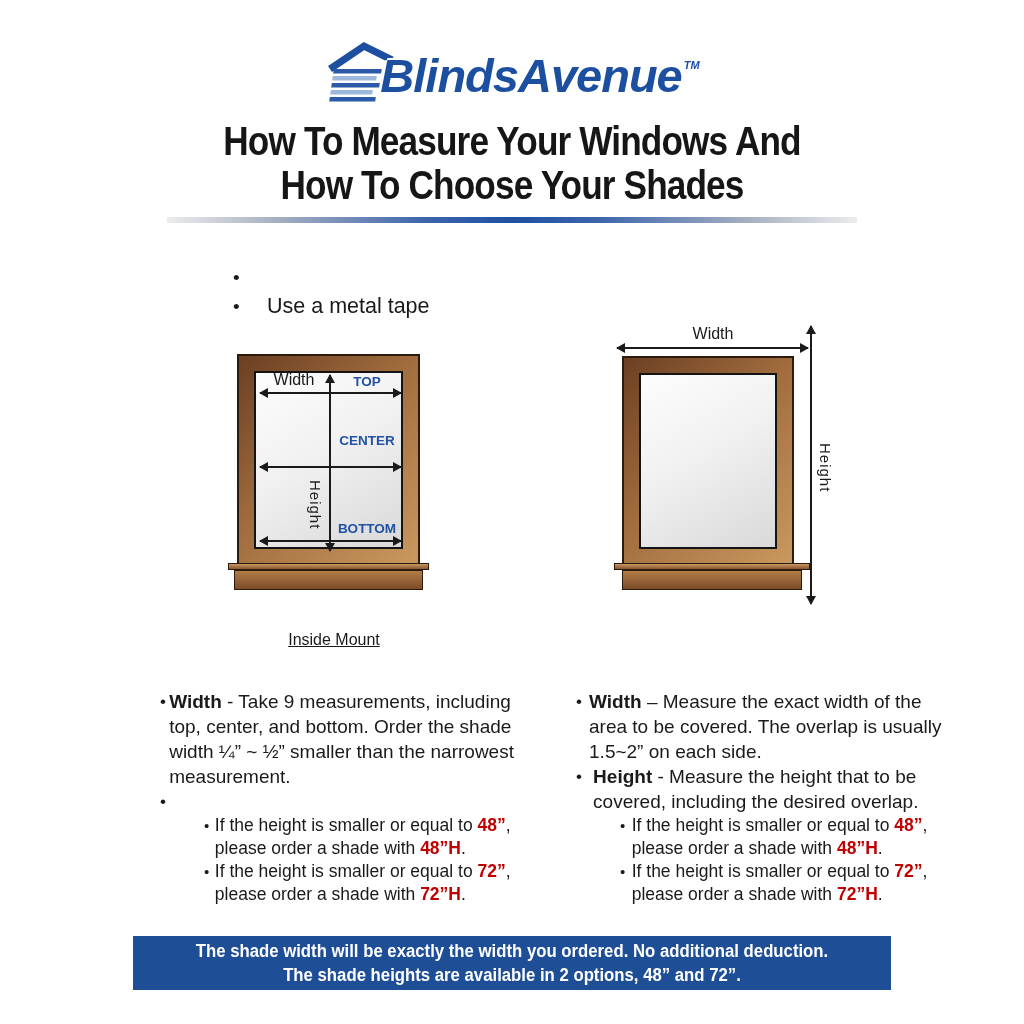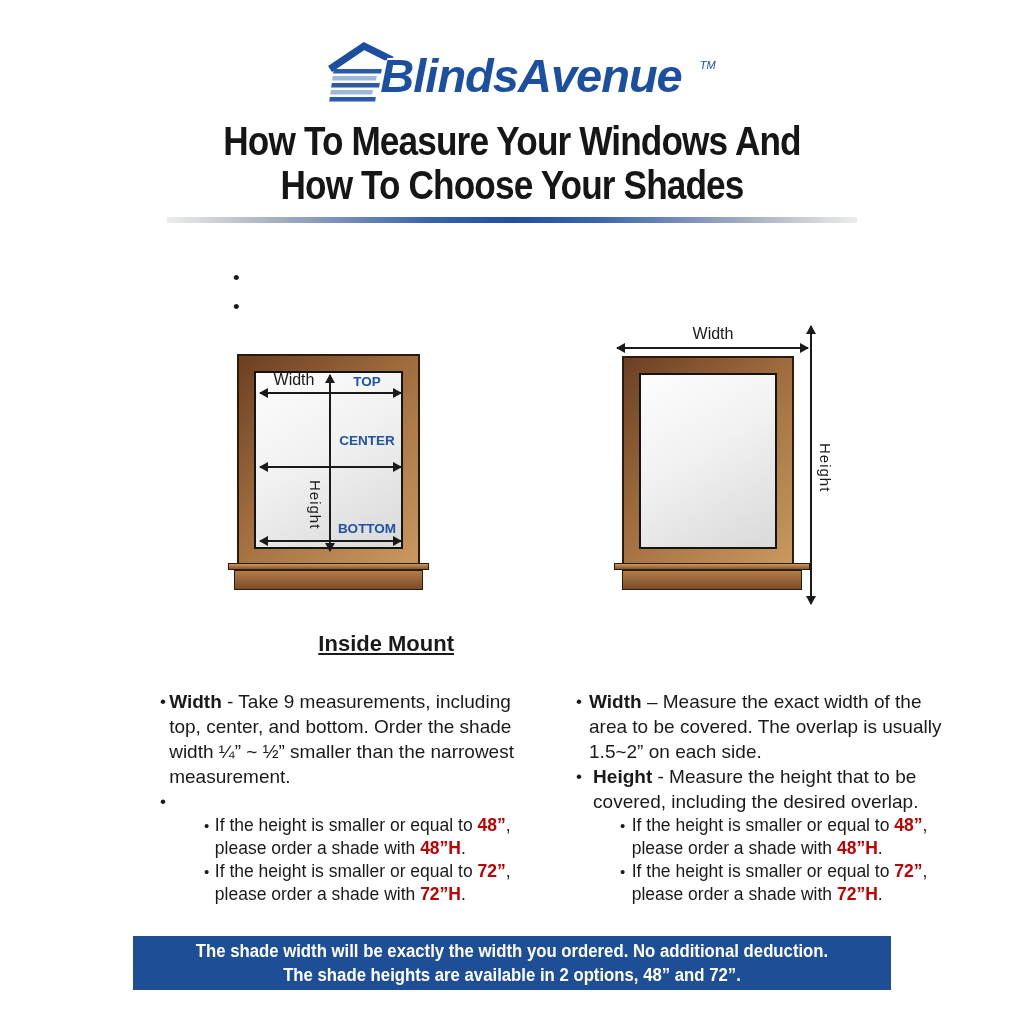--- a/index.html
+++ b/index.html
@@ -5,22 +5,22 @@
   * { margin:0; padding:0; box-sizing:border-box; }
   html,body { width:1024px; height:1024px; background:#fff; overflow:hidden;
     font-family:"Liberation Sans", sans-serif; color:var(--ink,#1a1a1a); }
 
   
   .header { padding-top:20px; display:flex; justify-content:center; align-items:flex-end; }
   .logo-icon { width:70px; height:66px; margin-right:-16px; position:relative; z-index:0; }
   .brand { font-size:47px; font-weight:bold; font-style:italic; letter-spacing:-1px;
     color:var(--brand-blue,#1c4f9f); position:relative; z-index:1;
     text-shadow:-2px 0 0 #fff, 2px 0 0 #fff, 0 -2px 0 #fff; line-height:1; padding-bottom:6px;margin-top:32px;}
-  .tm { font-size:11px; font-weight:normal; font-style:italic; color:var(--brand-blue,#1c4f9f);
-    vertical-align:top; position:relative; top:-34px; left:18px; }
+  .tm { font-size:11px; font-weight:bold; font-style:italic; color:var(--brand-blue,#1c4f9f);
+    vertical-align:top; position:relative; top:-34px; left:2px; }
 
   
   .title { margin-top:14px; text-align:center; font-weight:bold; color:#161616;
     font-size:40px; line-height:1.1; transform:scaleX(.88); letter-spacing:-1px; }
   .divider { width:690px; height:6px; margin:10px auto 0;
     background:linear-gradient(90deg,#ececec 0%,#aab2c2 15%,#3a63ac 38%,var(--divider-blue,#2050a2) 50%,#3a63ac 62%,#aab2c2 85%,#ececec 100%); }
 
   
   .intro { margin:40px 0 0 233px; font-size:21.5px; }
   .intro .bullet-row { display:flex; line-height:29px; }
@@ -49,21 +49,21 @@
   .varrow::before { top:-1px; border-bottom:9px solid #1a1a1a; }
   .varrow::after  { bottom:-1px; border-top:9px solid #1a1a1a; }
 
   .mlabel { position:absolute; text-align:center; }
   .black-label { font-size:16px; color:#1a1a1a; }
   .blue-label  { font-size:13.5px; font-weight:bold; color:var(--label-blue,#2152a4);text-align:center; }
   .vert-label  { writing-mode:vertical-rl; font-size:15px; color:#1a1a1a; letter-spacing:1px; }
 
   
   .captions { position:relative; height:34px; margin-top:8px; }
-  .caption { position:absolute; width:240px; text-align:right; font-size:22px; font-weight:bold;
+  .caption { position:absolute; width:240px; text-align:center; font-size:16px; font-weight:normal;
     text-decoration:underline; }
 
   
   .instructions { display:flex; margin-top:24px; }
   .col { font-size:19px; line-height:25px; }
   .col-inside  { margin-left:148px; width:366px; }
   .col-outside { margin-left:50px;  width:390px; }
   .bullet-row { display:flex; }
   .col .dot { width:43px; padding-left:12px; font-size:17px; }
   .sub-list { margin-left:44px; font-size:17.5px; line-height:23px; }
@@ -100,20 +100,21 @@
   <div>How To Choose Your Shades</div>
 </div>
 <div class="divider"></div>
 
 <div class="intro">
   <div class="bullet-row">
     <span class="dot">•</span>
   </div>
   <div class="bullet-row">
     <span class="dot">•</span>
+    <div>Use a metal tape</div>
   </div>
 </div>
 
 <div class="diagrams">
 
   <div class="figure" style="left:228px; top:31px; width:201px; height:240px;">
     <div class="frame" style="left:9px; top:0; width:183px; height:212px;">
       <div class="pane"></div>
       <div class="harrow" style="left:21px; top:36px; width:141px;"></div>
       <div class="harrow" style="left:21px; top:110px; width:141px;"></div>

